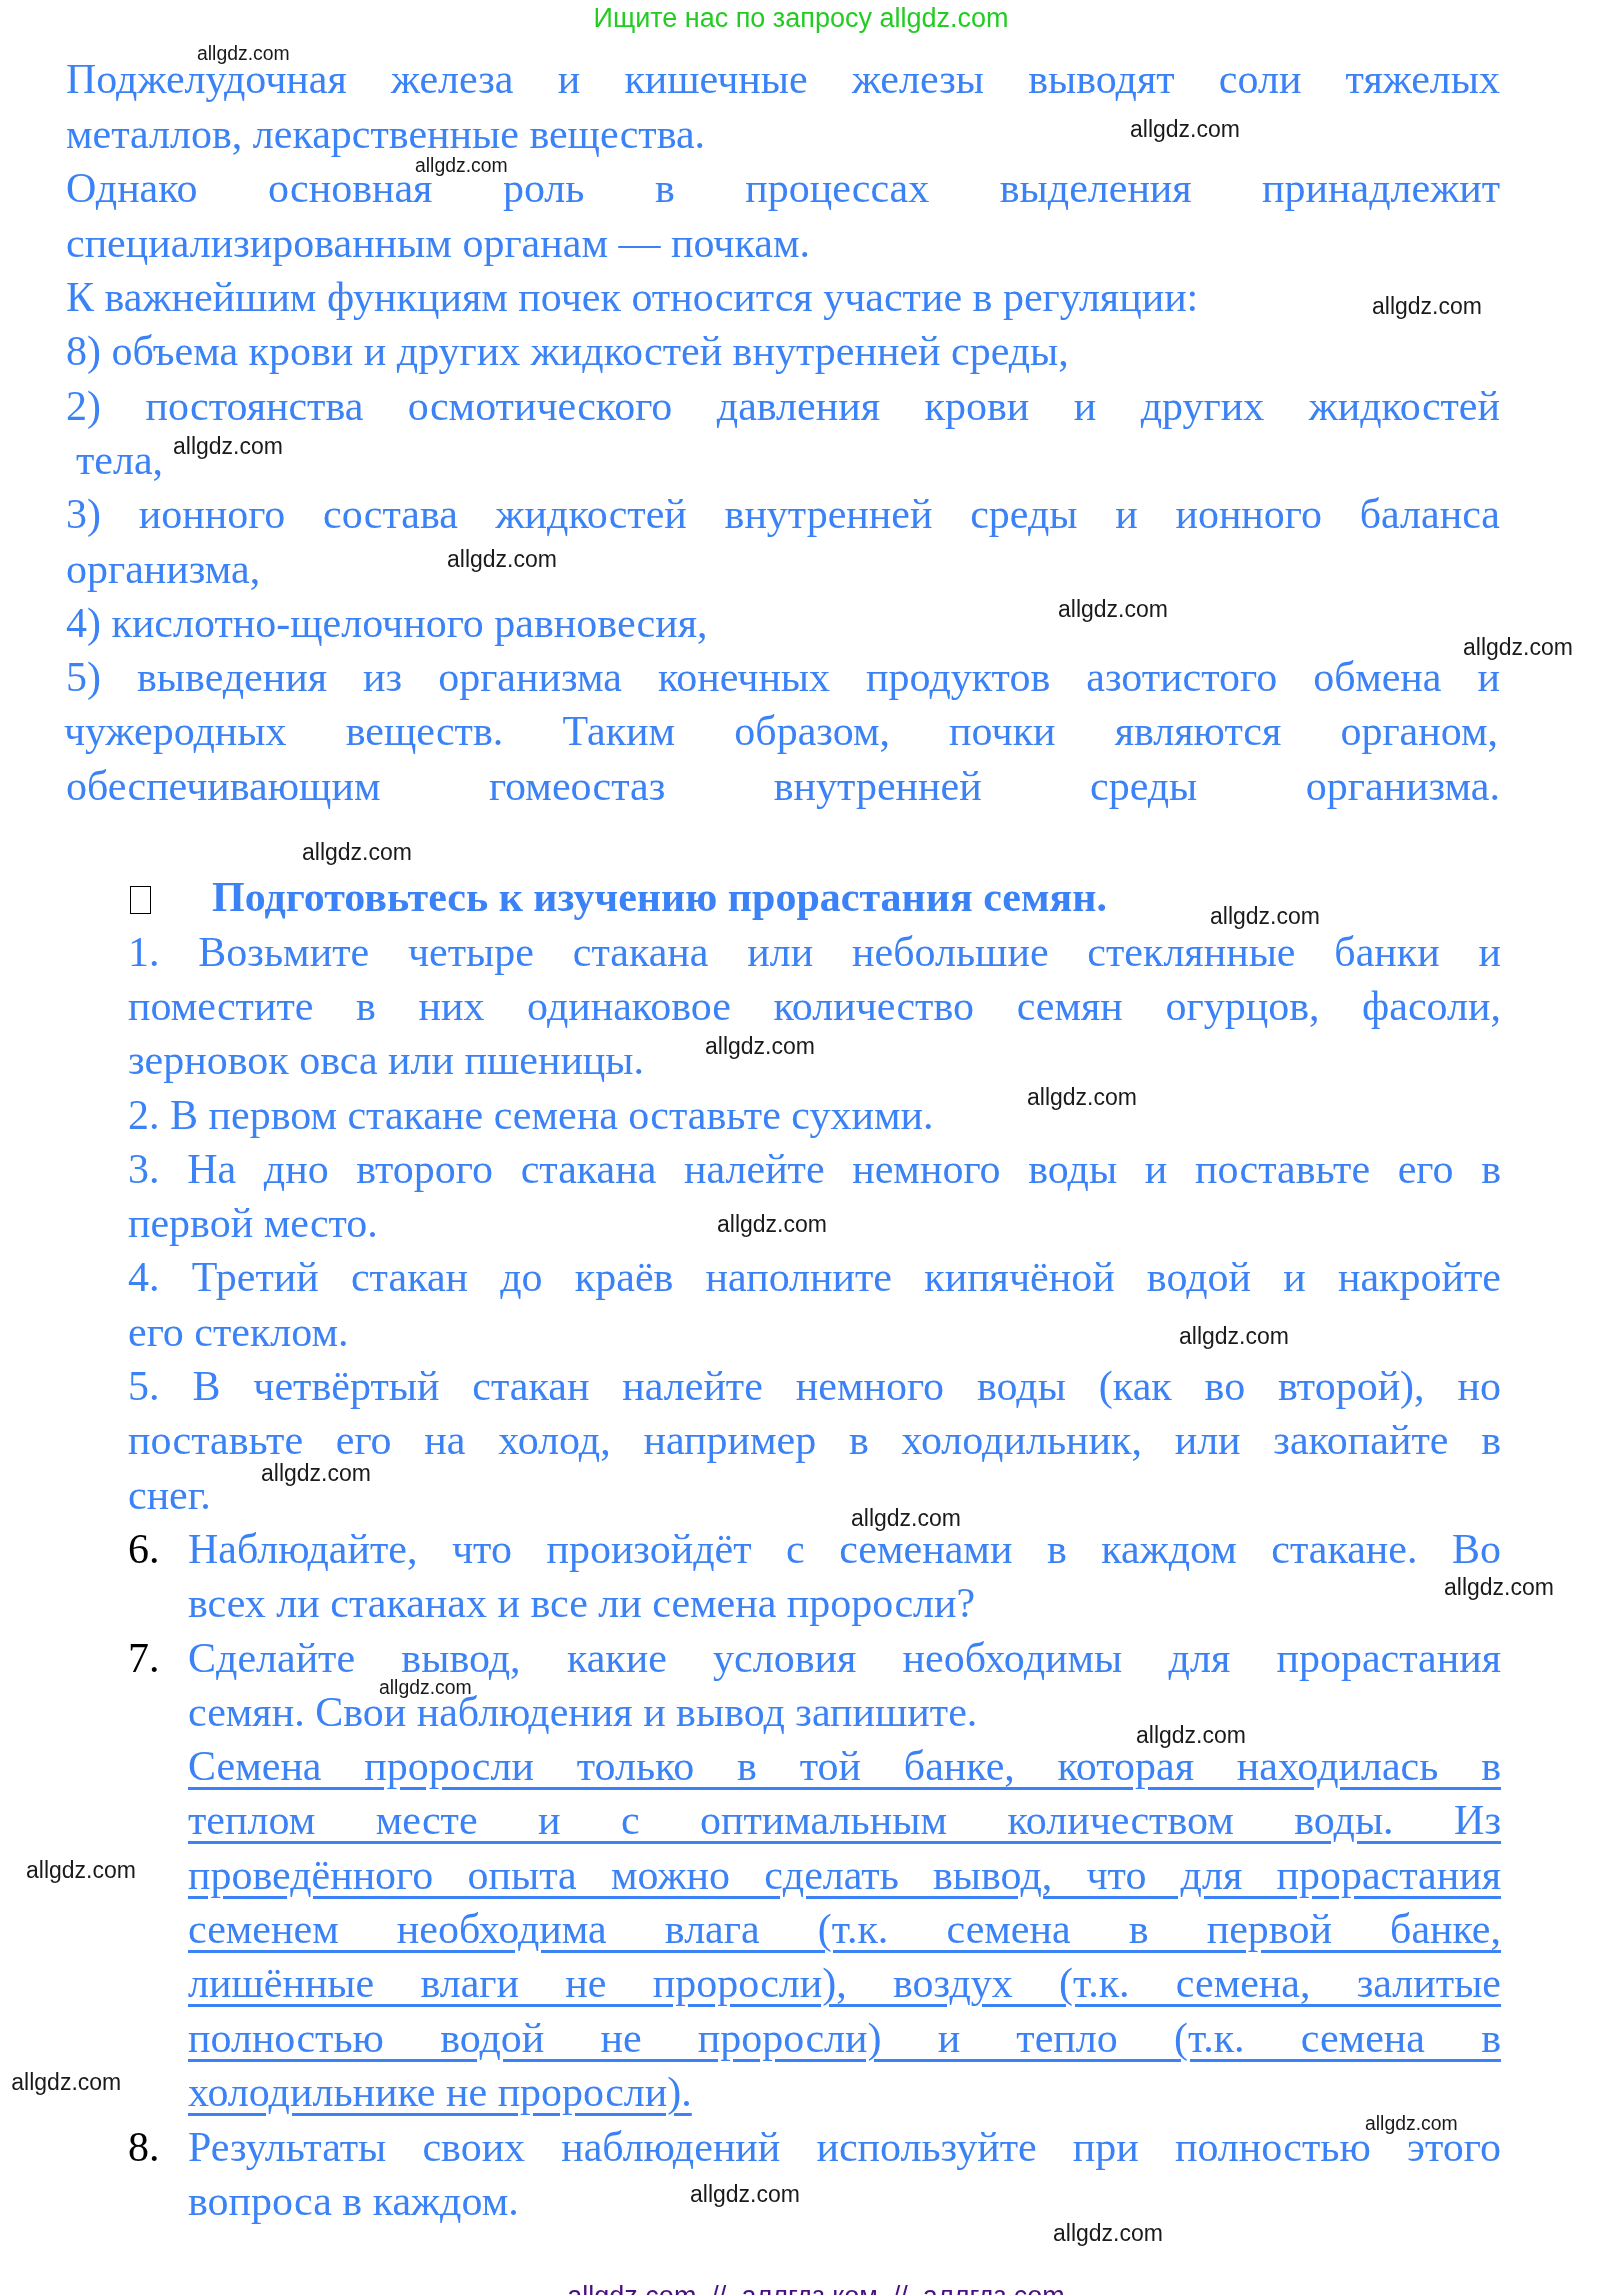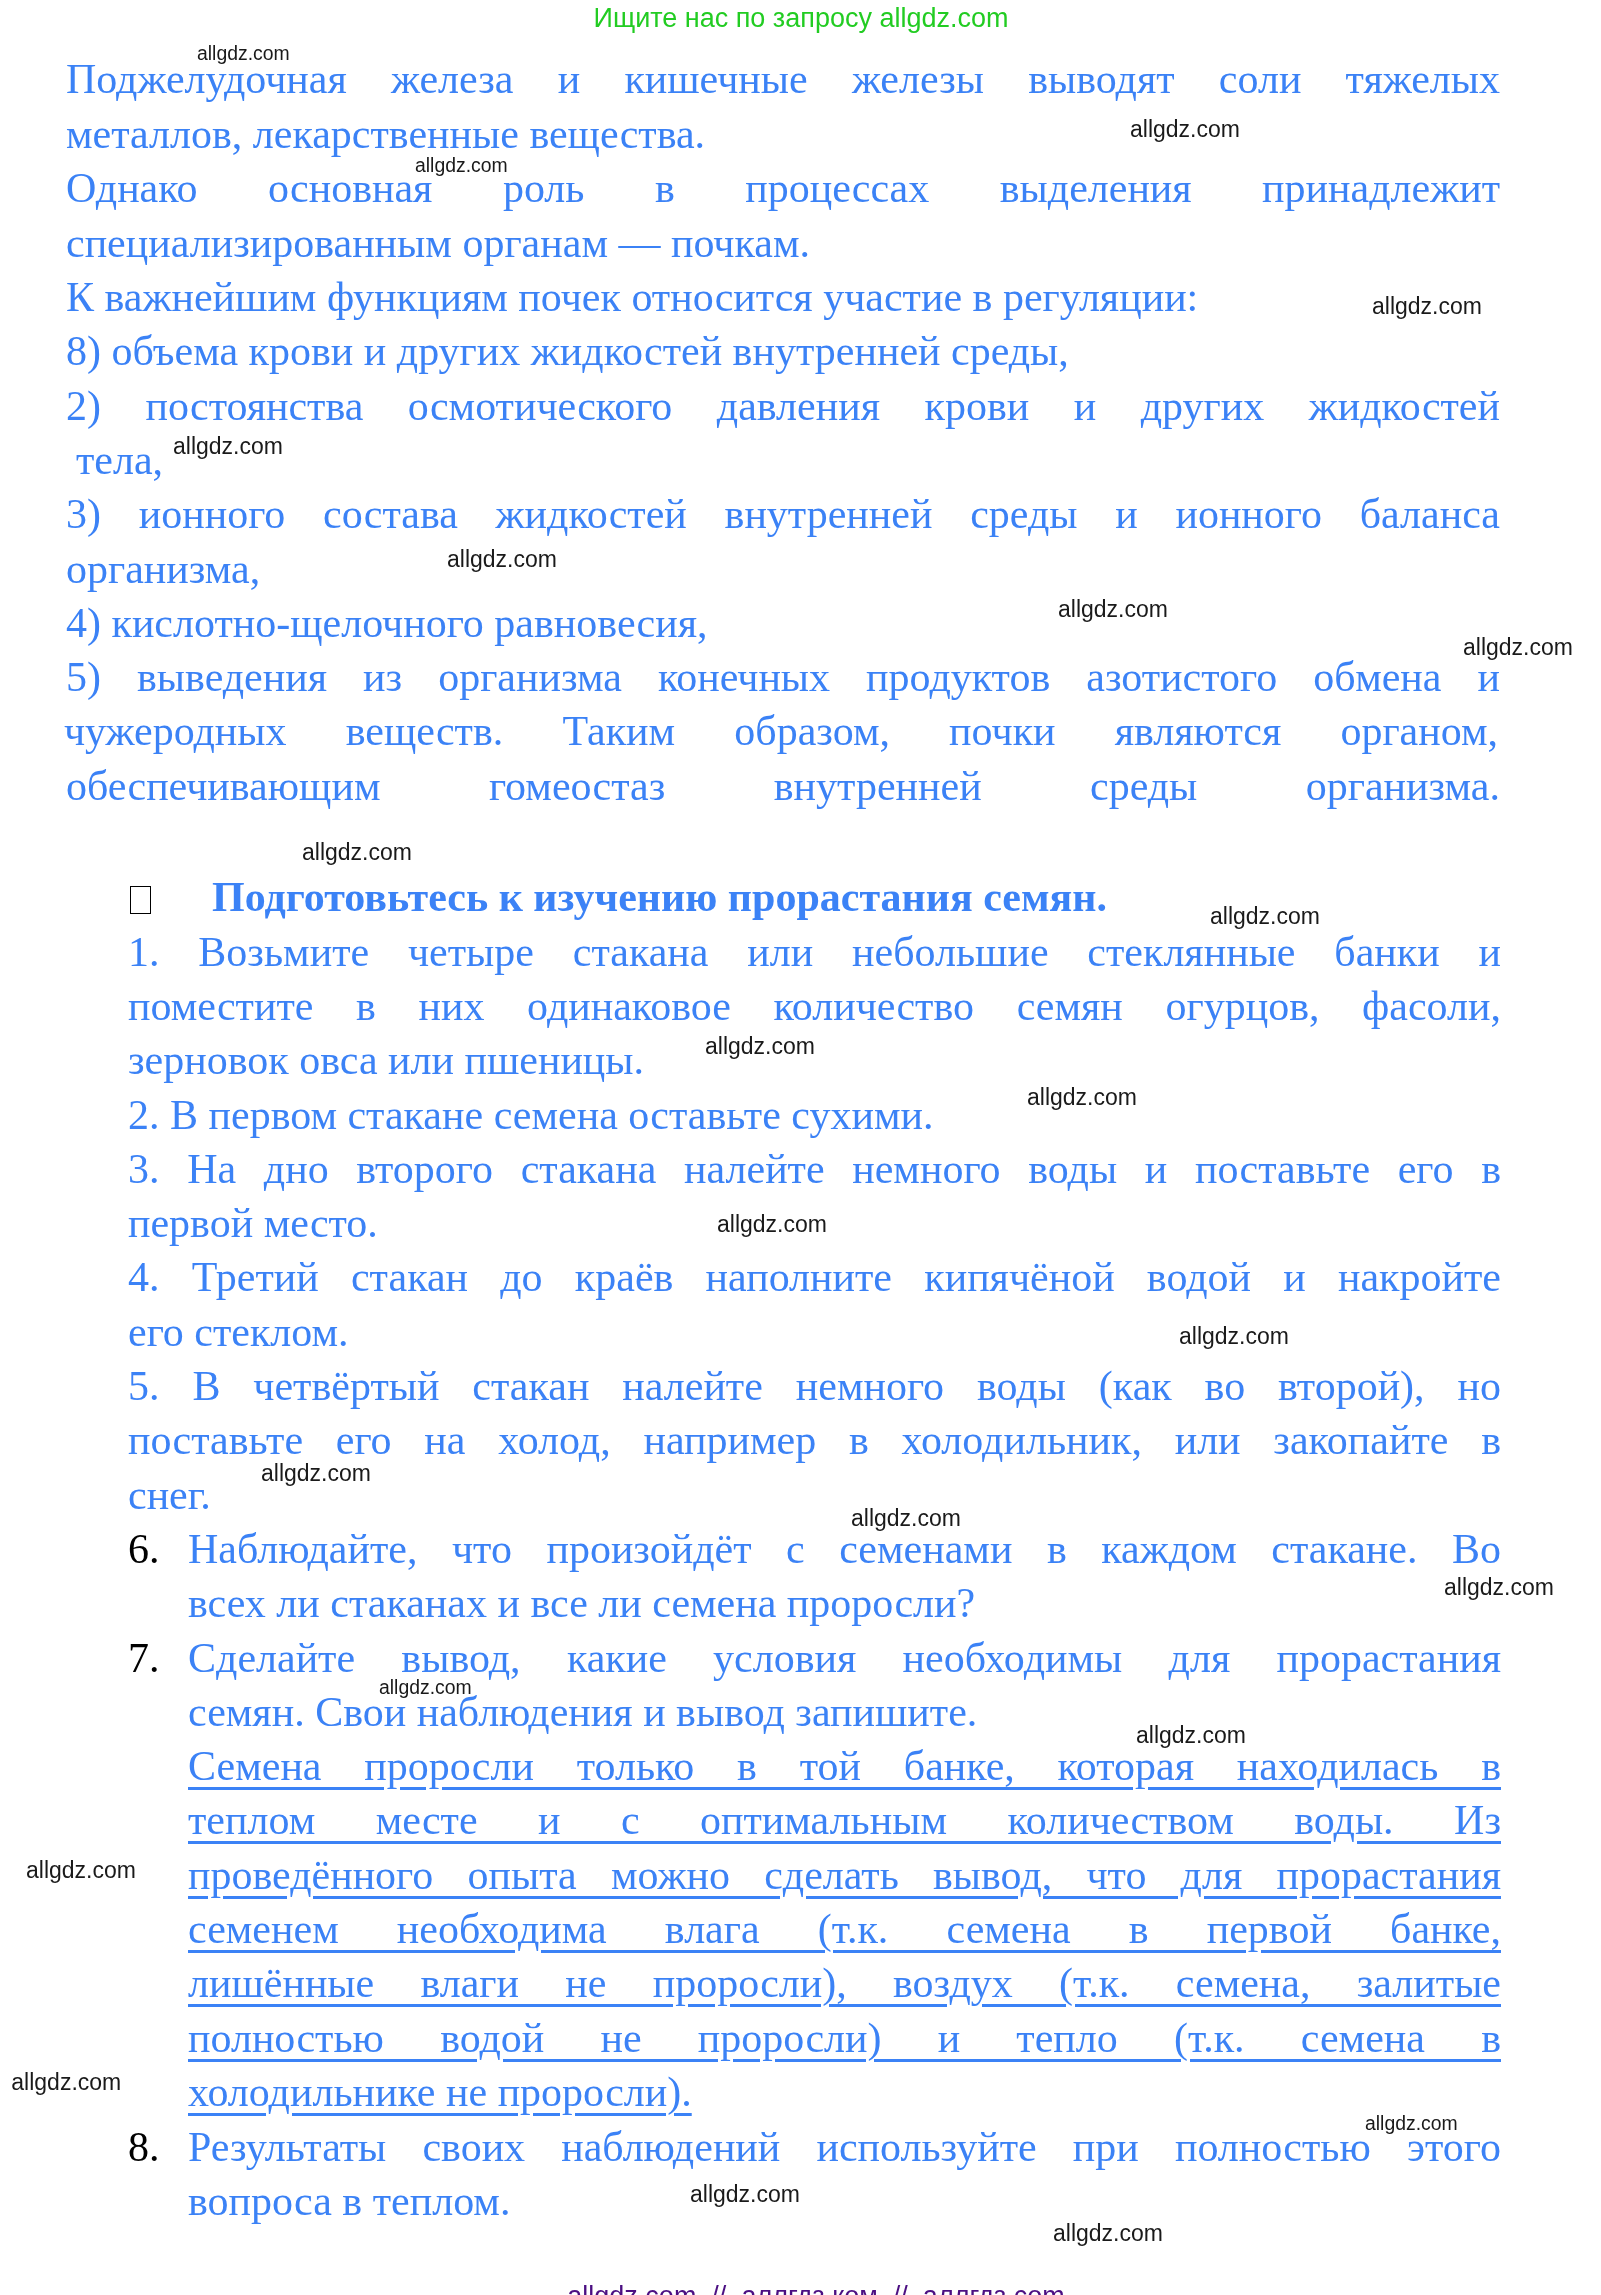--- a/index.html
+++ b/index.html
@@ -81,21 +81,21 @@
   <div class="line just ul" style="left:188px; top:1742px; width:1313px;">Семена проросли только в той банке, которая находилась в</div>
   <div class="line just ul" style="left:188px; top:1796px; width:1313px;">теплом месте и с оптимальным количеством воды. Из</div>
   <div class="line just ul" style="left:188px; top:1851px; width:1313px;">проведённого опыта можно сделать вывод, что для прорастания</div>
   <div class="line just ul" style="left:188px; top:1905px; width:1313px;">семенем необходима влага (т.к. семена в первой банке,</div>
   <div class="line just ul" style="left:188px; top:1959px; width:1313px;">лишённые влаги не проросли), воздух (т.к. семена, залитые</div>
   <div class="line just ul" style="left:188px; top:2014px; width:1313px;">полностью водой не проросли) и тепло (т.к. семена в</div>
   <div class="line ul" style="left:188px; top:2068px;">холодильнике не проросли).</div>
 
   <div class="num" style="left:128px; top:2123px;">8.</div>
   <div class="line just" style="left:188px; top:2123px; width:1313px;">Результаты своих наблюдений используйте при полностью этого</div>
-  <div class="line" style="left:188px; top:2177px;">вопроса в теплом.</div>
+  <div class="line" style="left:188px; top:2177px;">вопроса в каждом.</div>
 
   <div class="wm small" style="left:197px; top:42px;">allgdz.com</div>
   <div class="wm" style="left:1130px; top:116px;">allgdz.com</div>
   <div class="wm small" style="left:415px; top:154px;">allgdz.com</div>
   <div class="wm" style="left:1372px; top:293px;">allgdz.com</div>
   <div class="wm" style="left:173px; top:433px;">allgdz.com</div>
   <div class="wm" style="left:447px; top:546px;">allgdz.com</div>
   <div class="wm" style="left:1058px; top:596px;">allgdz.com</div>
   <div class="wm" style="left:1463px; top:634px;">allgdz.com</div>
   <div class="wm" style="left:302px; top:839px;">allgdz.com</div>

